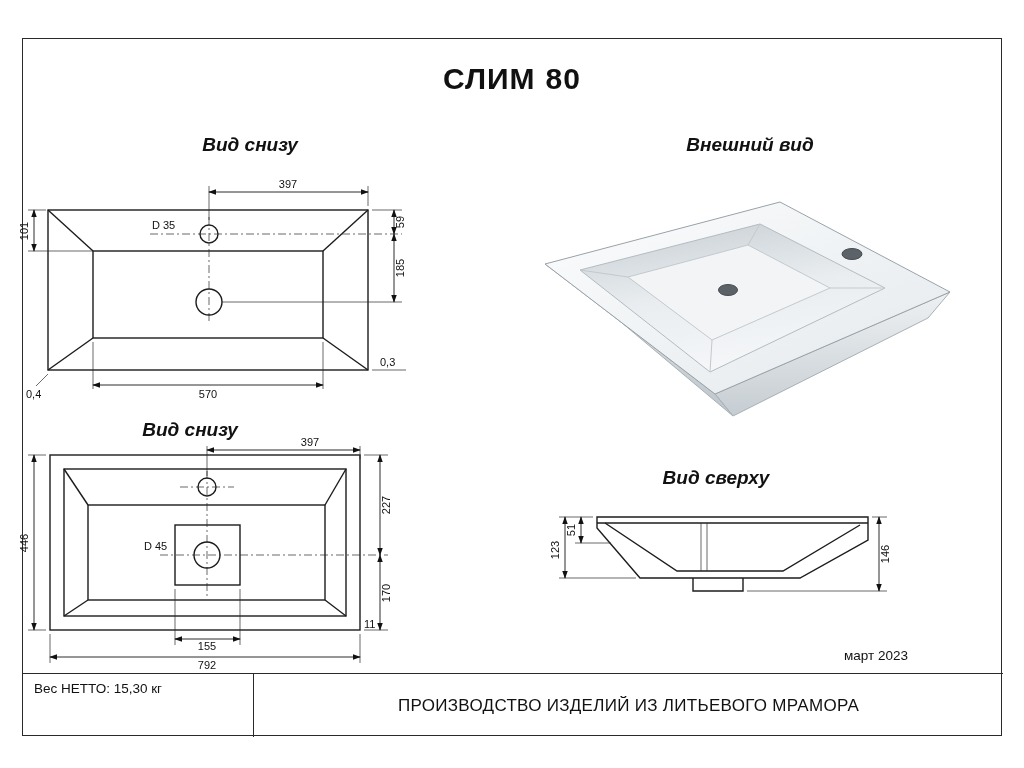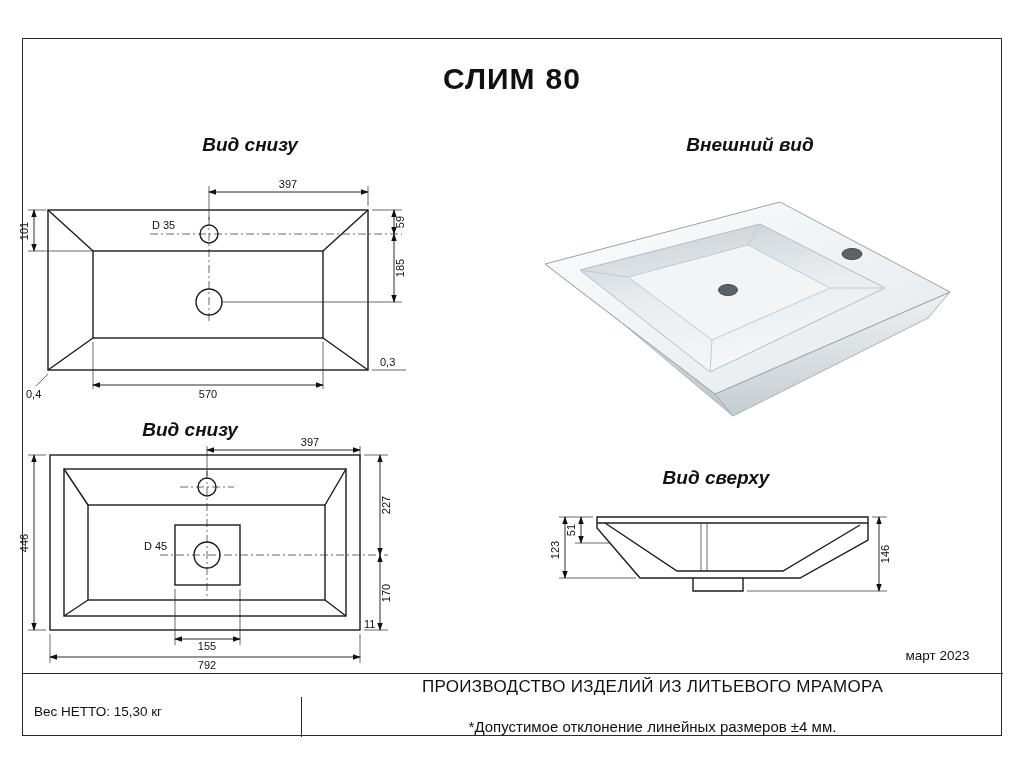--- a/index.html
+++ b/index.html
@@ -17,23 +17,23 @@
   .svg-top{left:20px;top:172px;}
   .svg-3d{left:530px;top:182px;}
   .svg-bottom{left:20px;top:438px;}
   .svg-side{left:555px;top:495px;}
   .geo{stroke:#1c1c1c;stroke-width:1.4;fill:none;stroke-linejoin:miter;}
   .thin{stroke:#2a2a2a;stroke-width:0.7;fill:none;}
   .cl{stroke:#2a2a2a;stroke-width:0.7;fill:none;stroke-dasharray:8 3 2 3;}
   .dimline{stroke:#141414;stroke-width:0.9;fill:none;}
   text.dim{font:11px "Liberation Sans",sans-serif;fill:#111;}
   .mid{text-anchor:middle;}
-  .date{position:absolute;left:880px;top:648px;width:115px;text-align:center;font-size:13.5px;}
+  .date{position:absolute;left:844px;top:648px;width:115px;text-align:left;font-size:13.5px;}
   .footer{position:absolute;left:0;right:0;bottom:0;height:64px;border-top:1px solid #2a2a2a;display:flex;box-sizing:border-box;}
-  .specs{width:280px;border-right:1px solid #2a2a2a;box-sizing:border-box;padding:5px 12px;font-size:13.5px;line-height:1.45;margin-top:23px;}
+  .specs{width:232px;border-right:1px solid #2a2a2a;box-sizing:border-box;padding:5px 12px;font-size:13.5px;line-height:1.45;}
   .production{flex:1;display:flex;flex-direction:column;align-items:center;justify-content:center;gap:21px;}
   .prod1{font-size:17px;letter-spacing:0.3px;}
   .prod2{font-size:15px;}
 </style>
 </head>
 <body>
 
 <div class="sheet">
   <div class="frame"></div>
 
@@ -217,16 +217,15 @@
   </svg>
 
   <div class="date">март 2023</div>
 
   <div class="footer" style="left:22px;right:21px;bottom:31px;position:absolute;">
     <div class="specs">
       <div>Вес НЕТТО: 15,30 кг</div>
     </div>
     <div class="production">
       <div class="prod1">ПРОИЗВОДСТВО ИЗДЕЛИЙ ИЗ ЛИТЬЕВОГО МРАМОРА</div>
-      <div class="prod2">*Допустимое отклонение линейных размеров ±4 мм.</div>
     </div>
   </div>
 </div>
 
 </body></html>

